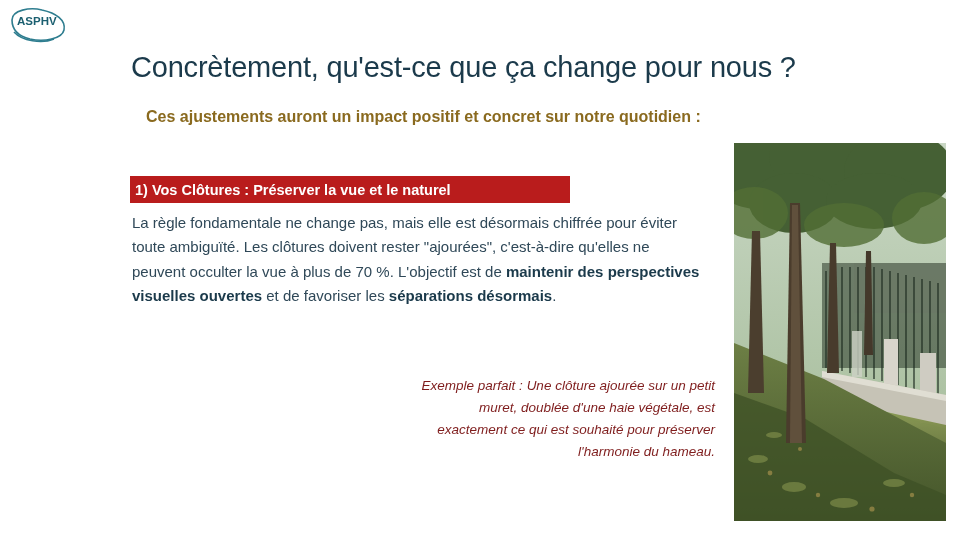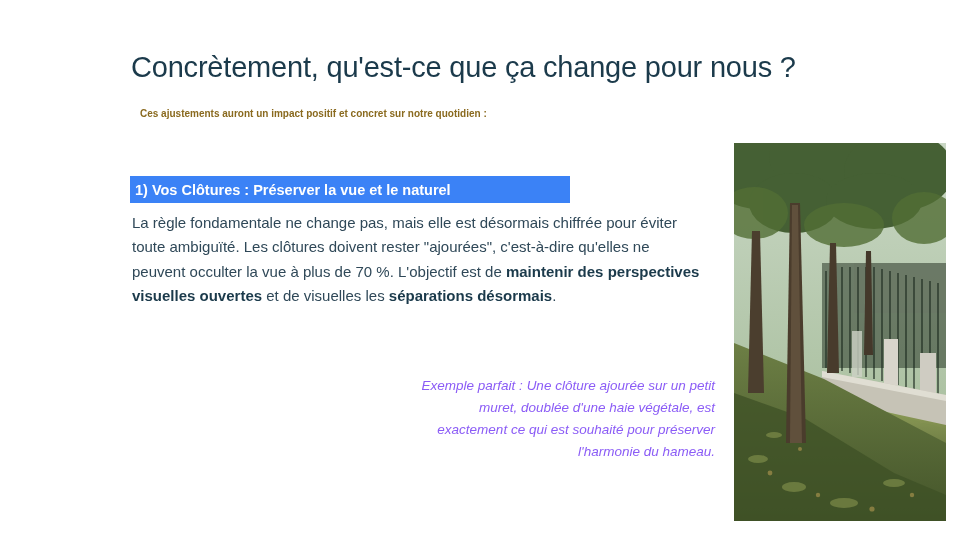--- a/index.html
+++ b/index.html
@@ -40,37 +40,37 @@
     font-size: 29px;
     font-weight: normal;
     color: #1b3a4b;
     letter-spacing: -0.2px;
     line-height: 1.2;
   }
 
   
   .subtitle {
     position: absolute;
-    left: 140px;
+    left: 146px;
     top: 107px;
     width: 720px;
-    font-size: 10px;
+    font-size: 16px;
     font-weight: bold;
     color: #8a6a1f;
     line-height: 1.3;
   }
 
   
   .banner {
     position: absolute;
     left: 130px;
     top: 176px;
     width: 440px;
     height: 27px;
-    background: #3b82f6;
+    background: #b91c1c;
     display: flex;
     align-items: center;
     box-sizing: border-box;
     padding-left: 5px;
   }
   .banner-text {
     font-size: 14.5px;
     font-weight: bold;
     color: #ffffff;
     white-space: nowrap;
@@ -90,51 +90,58 @@
 
   
   .caption {
     position: absolute;
     left: 420px;
     top: 375px;
     width: 295px;
     text-align: right;
     font-size: 13.5px;
     font-style: italic;
-    color: #8b5cf6;
+    color: #7f1d1d;
     line-height: 1.62;
   }
 
   
   .photo {
     position: absolute;
     left: 734px;
     top: 143px;
     width: 212px;
     height: 378px;
     overflow: hidden;
     background: #4a5c3a;
   }
   .photo svg { display: block; }
 </style>
 </head>
 <body>
 
 <div class="slide">
 
+  <div class="logo">
+    <svg width="64" height="38" viewBox="0 0 64 38" xmlns="http://www.w3.org/2000/svg">
+      <path d="M4 14 C4 4, 22 1, 34 4 C48 7, 58 14, 56 24 C54 33, 36 36, 22 33 C10 30, 4 24, 4 14 Z" fill="none" stroke="#2e7d8f" stroke-width="1.6"></path>
+      <path d="M6 26 C14 35, 34 38, 46 33" fill="none" stroke="#2e7d8f" stroke-width="1.6"></path>
+      <text x="9" y="19" font-family="Liberation Sans, sans-serif" font-size="11.5" font-weight="bold" fill="#1b5f70">ASPHV</text>
+    </svg>
+  </div>
 
   <div class="title">Concrètement, qu'est-ce que ça change pour nous ?</div>
 
   <div class="subtitle">Ces ajustements auront un impact positif et concret sur notre quotidien :</div>
 
   <div class="banner">
     <span class="banner-text">1) Vos Clôtures : Préserver la vue et le naturel</span>
   </div>
 
-  <div class="body-text"><span>La règle fondamentale ne change pas, mais elle est désormais chiffrée pour éviter toute ambiguïté. Les clôtures doivent rester "ajourées", c'est-à-dire qu'elles ne peuvent occulter la vue à plus de 70 %. L'objectif est de </span><b>maintenir des perspectives visuelles ouvertes</b><span> et de visuelles les </span><b>séparations désormais</b><span>.</span></div>
+  <div class="body-text"><span>La règle fondamentale ne change pas, mais elle est désormais chiffrée pour éviter toute ambiguïté. Les clôtures doivent rester "ajourées", c'est-à-dire qu'elles ne peuvent occulter la vue à plus de 70 %. L'objectif est de </span><b>maintenir des perspectives visuelles ouvertes</b><span> et de favoriser les </span><b>séparations désormais</b><span>.</span></div>
 
   <div class="caption">Exemple parfait : Une clôture ajourée sur un petit muret, doublée d'une haie végétale, est exactement ce qui est souhaité pour préserver l'harmonie du hameau.</div>
 
   <div class="photo">
     <svg width="212" height="378" viewBox="0 0 212 378" xmlns="http://www.w3.org/2000/svg">
       <defs>
         <linearGradient id="skyg" x1="0" y1="0" x2="0" y2="1">
           <stop offset="0%" stop-color="#c9d7c4"></stop>
           <stop offset="100%" stop-color="#9fb893"></stop>
         </linearGradient>

